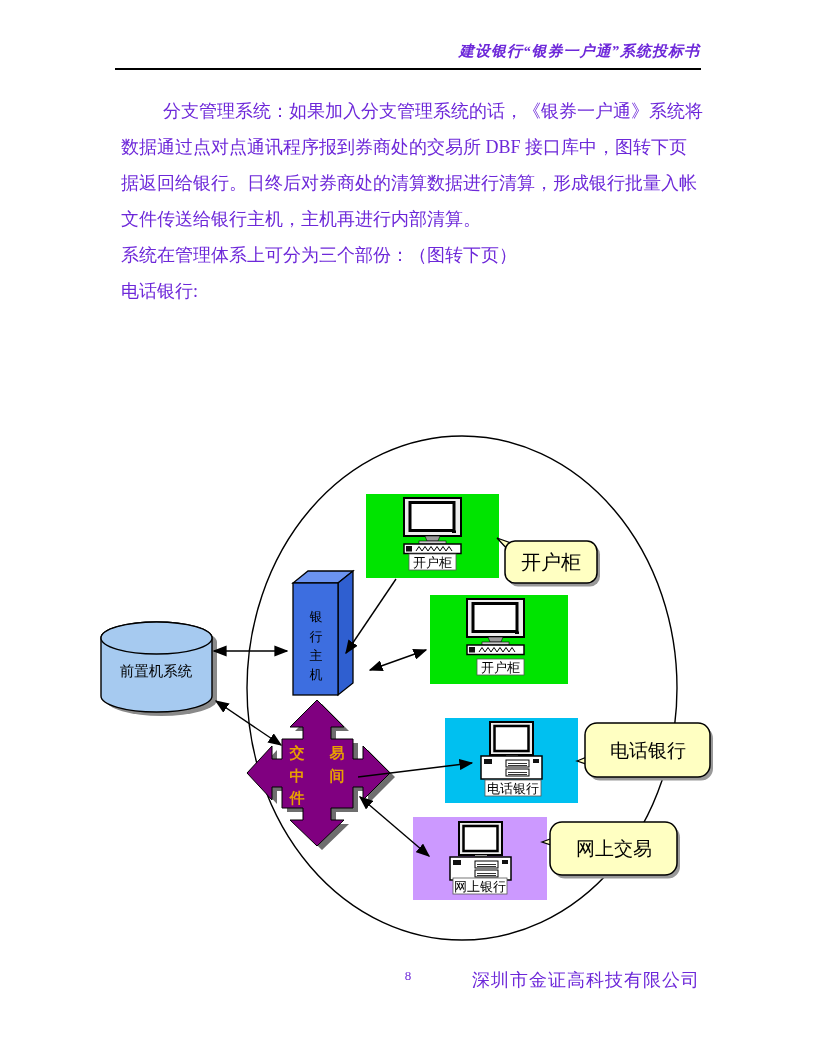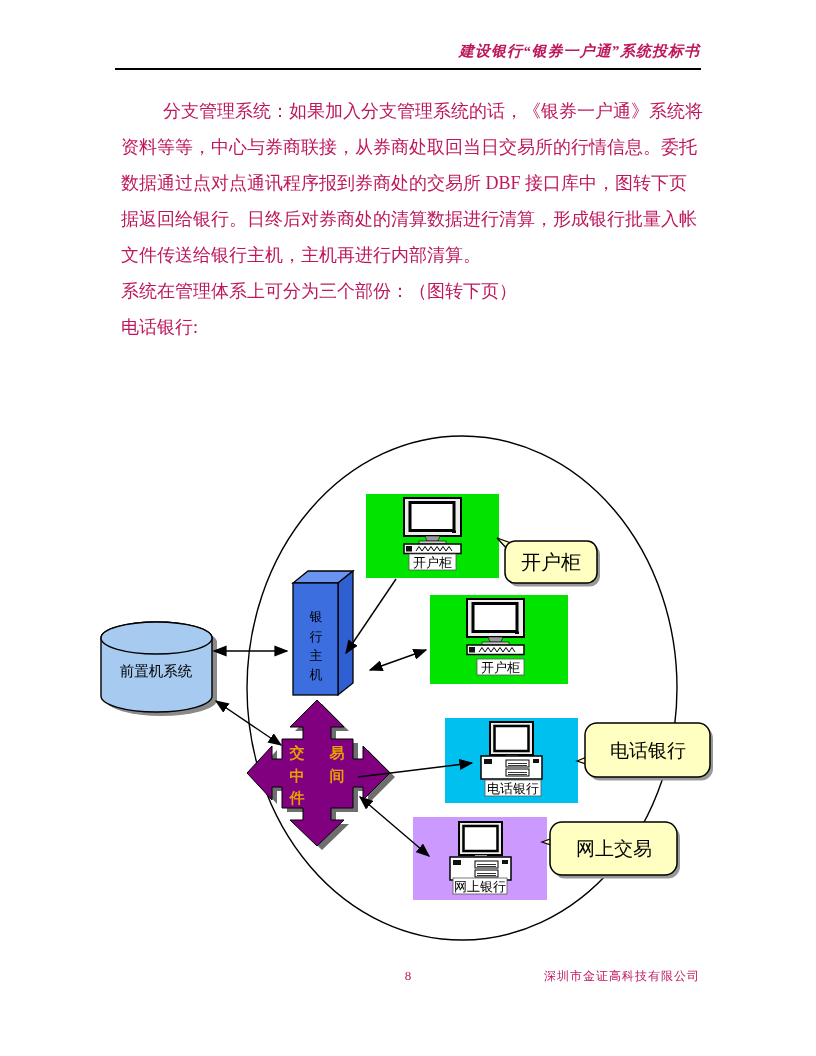--- a/index.html
+++ b/index.html
@@ -1,49 +1,48 @@
 <!DOCTYPE html>
 <html><head>
 <meta charset="utf-8">
 <style>
   html,body{margin:0;padding:0;background:#e8e8e8;}
   .page{
     position:relative;width:816px;height:1056px;margin:0 auto;
     background:#ffffff;overflow:hidden;
-    font-family:"Liberation Serif","DejaVu Serif",serif;color:#be185d;
+    font-family:"Liberation Serif","DejaVu Serif",serif;color:#6d28d9;
   }
   
   .hdr-title{
     position:absolute;top:42px;right:116px;
     font-size:15px;font-weight:bold;font-style:italic;letter-spacing:1px;
     white-space:nowrap;
   }
   .hdr-rule{position:absolute;top:68px;left:115px;width:586px;height:2px;background:#000;}
   
   .bodytext{position:absolute;top:93px;left:121px;width:582px;}
   .line{height:36px;line-height:36px;font-size:18px;white-space:nowrap;}
   .line.indent{padding-left:42px;}
   
   .diagram{position:absolute;left:0;top:420px;}
   .diagram text{font-family:"Liberation Serif","DejaVu Serif",serif;}
   
   .ftr-page{position:absolute;top:968px;left:0;width:816px;text-align:center;font-size:13px;}
-  .ftr-company{position:absolute;top:968px;right:116px;font-size:12px;letter-spacing:1px;white-space:nowrap;}
+  .ftr-company{position:absolute;top:968px;right:116px;font-size:18px;letter-spacing:1px;white-space:nowrap;}
 </style>
 </head>
 <body>
 
 <div class="page">
 
   <div class="hdr-title">建设银行“银券一户通”系统投标书</div>
   <div class="hdr-rule"></div>
 
   <div class="bodytext">
     <div class="line indent">分支管理系统：如果加入分支管理系统的话，《银券一户通》系统将</div>
-    <div class="line">资料等等，中心与券商联接，从券商处取回当日交易所的行情信息。委托</div>
     <div class="line">数据通过点对点通讯程序报到券商处的交易所 DBF 接口库中，图转下页</div>
     <div class="line">据返回给银行。日终后对券商处的清算数据进行清算，形成银行批量入帐</div>
     <div class="line">文件传送给银行主机，主机再进行内部清算。</div>
     <div class="line">系统在管理体系上可分为三个部份：（图转下页）</div>
     <div class="line">电话银行:</div>
   </div>
 
   <svg class="diagram" width="816" height="530" viewBox="0 0 816 530">
     <defs>
       <marker id="ah" viewBox="0 0 10 8" refX="9" refY="4" markerWidth="10" markerHeight="8" orient="auto-start-reverse">

